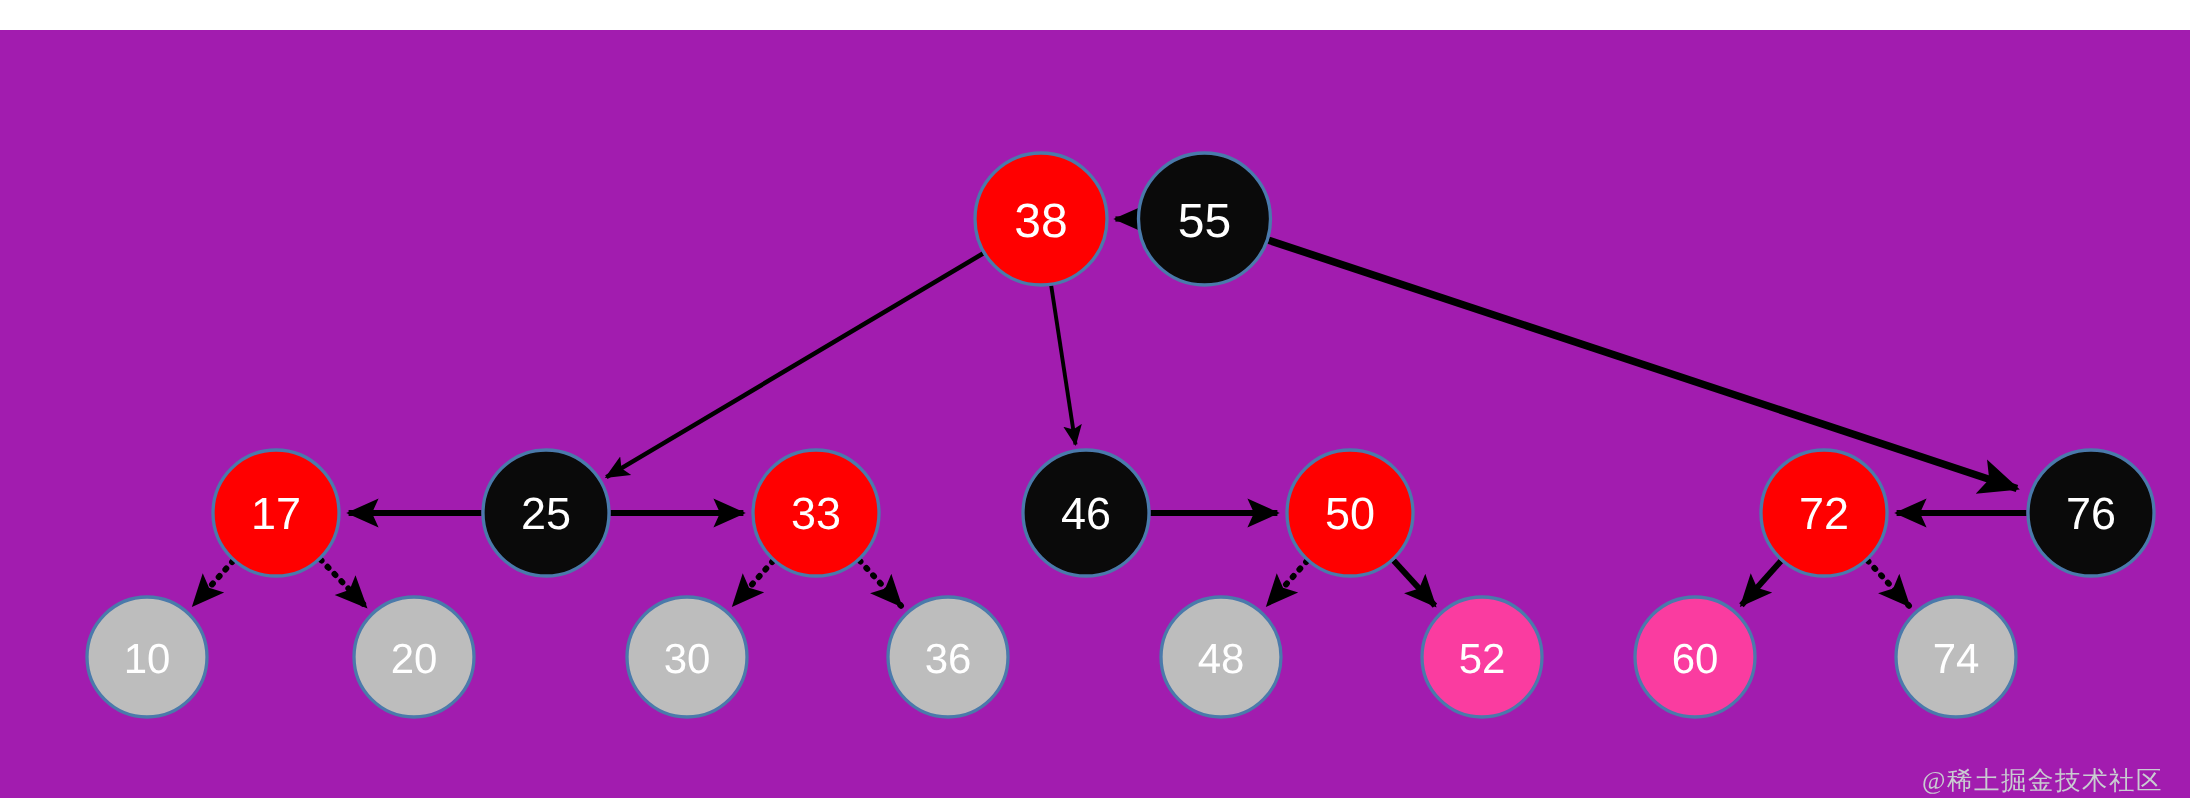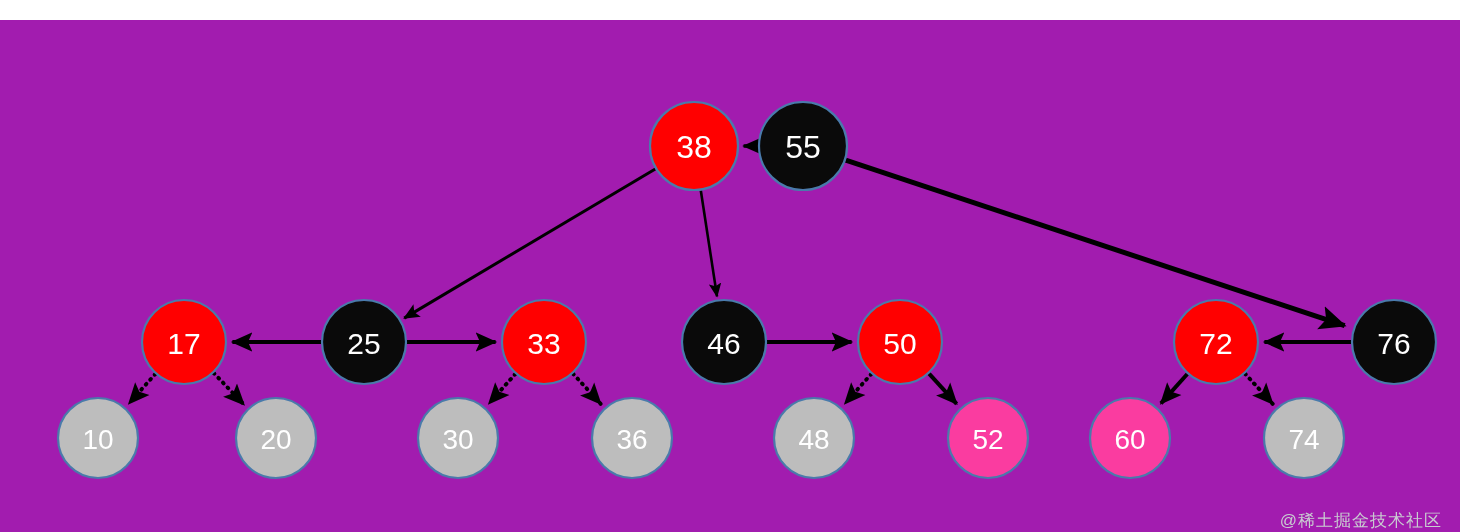--- a/index.html
+++ b/index.html
@@ -36,21 +36,21 @@
     font-weight: 400;
   }
   .edge-line {
     fill: none;
     stroke: #000000;
   }
   #watermark {
     position: absolute;
     right: 18px;
     bottom: 20px;
-    font-family: Liberation Sans, sans-serif;
+    font-family: Liberation Serif, serif;
     font-size: 17px;
     color: #c9ccd1;
     letter-spacing: 1px;
     user-select: none;
     white-space: nowrap;
   }
 </style>
 </head>
 <body>
 

